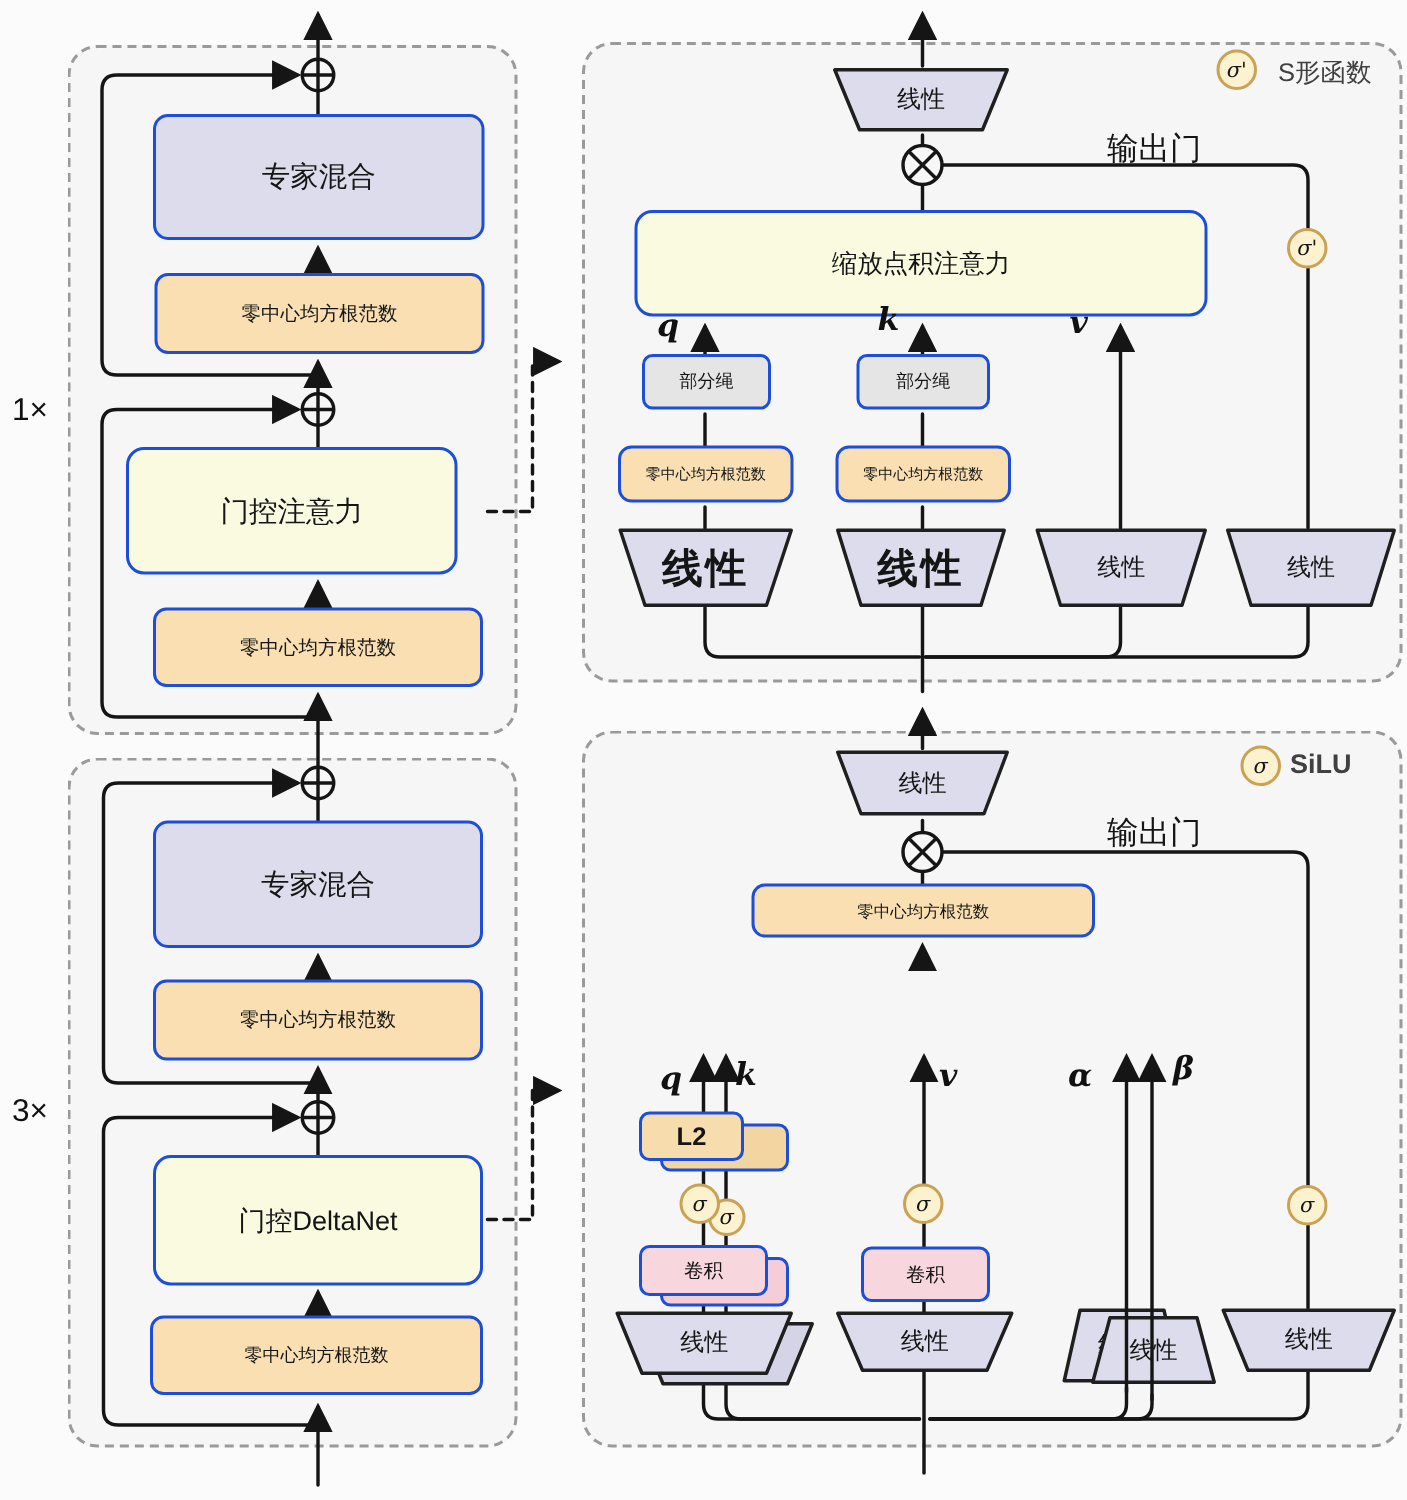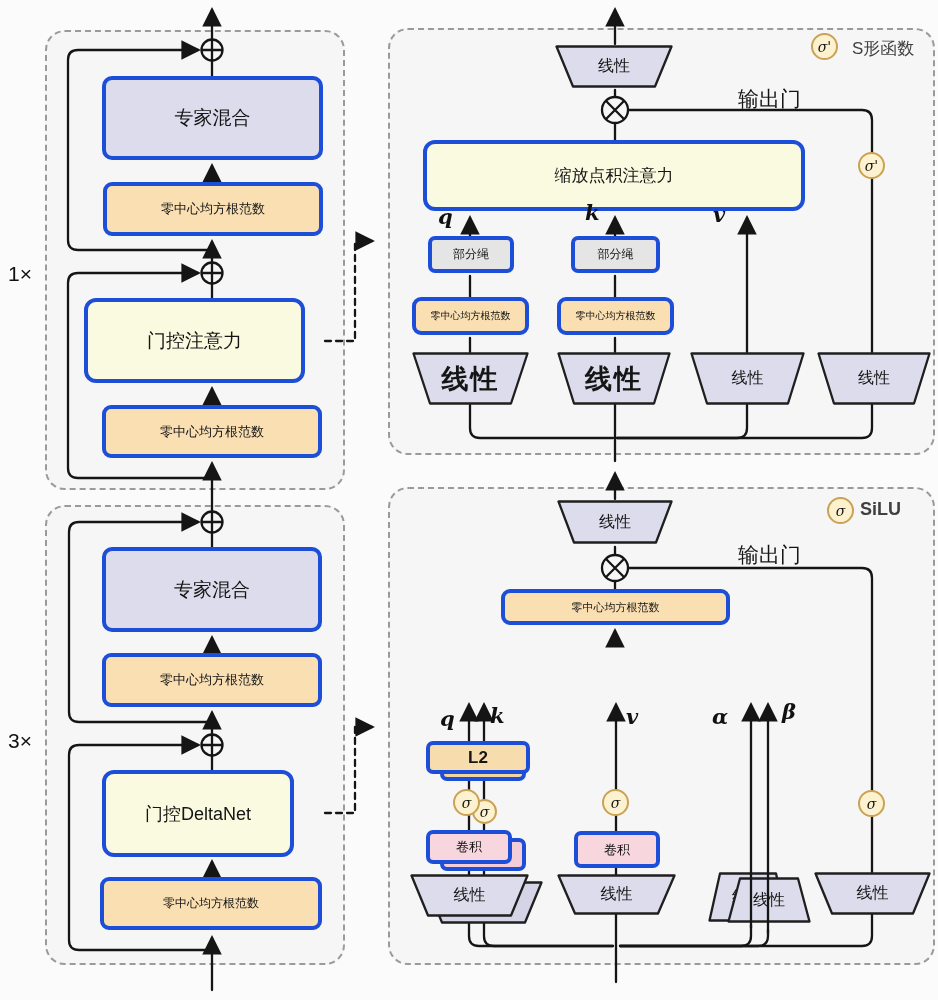--- a/index.html
+++ b/index.html
@@ -2,21 +2,21 @@
 <html><head>
 <meta charset="utf-8">
 <style>
   html,body{margin:0;padding:0;background:#fbfbfb;}
   #stage{position:relative;width:938px;height:1000px;background:#fbfbfb;overflow:hidden;
          font-family:"Liberation Sans",sans-serif;color:#151515;}
   .panel{position:absolute;background:#f6f6f6;border:2px dashed #9a9a9a;border-radius:20px;z-index:0;box-sizing:border-box;}
   svg.wires{position:absolute;left:0;top:0;z-index:1;pointer-events:none;}
   svg.wires-over{z-index:3;}
   svg.nodes-over{z-index:4;}
-  .box{position:absolute;z-index:2;border:4px solid #1d4ed8;border-radius:8px;box-sizing:border-box;
+  .box{position:absolute;z-index:2;border:2px solid #1d4ed8;border-radius:8px;box-sizing:border-box;
        display:flex;align-items:center;justify-content:center;text-align:center;background:#fff;}
   .moe{background:#dcdcec;border-radius:10px;font-size:19px;}
   .norm{background:#f9dfb2;font-size:13px;border-radius:9px;}
   .core{background:#f9fadf;border-radius:12px;font-size:19px;}
   .rope{background:#e5e5e5;font-size:12px;border-radius:7px;}
   .conv{background:#f8d6de;font-size:13px;border-radius:7px;}
   .conv.back{background:#f5cdd6;}
   .l2{background:#f7dcae;font-size:17px;font-weight:bold;border-radius:7px;}
   .l2.back{background:#f3d5a2;}
   .trap{position:absolute;z-index:2;display:flex;align-items:center;justify-content:center;text-align:center;}
@@ -118,21 +118,21 @@
   <div class="box norm" style="left:102px;top:405px;width:220px;height:53px;">
       <span>零中心均方根范数</span>
     </div>
 
   <div class="box moe" style="left:102px;top:547px;width:220px;height:85px;">
       <span>专家混合</span>
     </div>
   <div class="box norm" style="left:102px;top:653px;width:220px;height:54px;">
       <span>零中心均方根范数</span>
     </div>
-  <div class="box core fs18" style="left:102px;top:770px;width:192px;height:87px;">
+  <div class="box core fs18" style="left:102px;top:770px;width:220px;height:87px;">
       <span>门控DeltaNet</span>
     </div>
   <div class="box norm fs12" style="left:100px;top:877px;width:222px;height:53px;">
       <span>零中心均方根范数</span>
     </div>
 
   <div class="repeat" style="left:8px;top:262px;">1×</div>
   <div class="repeat" style="left:8px;top:729px;">3×</div>
 
   <div class="trap med" style="left:555px;top:45px;width:118px;height:43px;--fill:#dcdcec;">
@@ -198,21 +198,21 @@
       <svg width="116" height="44" style="position:absolute;left:0;top:0;">
         <polygon points="1.5,1.5 114.5,1.5 99,42.5 17,42.5" fill="#dcdcec" stroke="#1f1f1f" stroke-width="2.3" stroke-linejoin="round"></polygon>
       </svg>
       <span class="lbl">线性</span>
     </div>
   <div class="box norm fs11" style="left:501px;top:589px;width:229px;height:36px;">
       <span>零中心均方根范数</span>
     </div>
 
   <div class="box l2 back" style="left:440px;top:749px;width:86px;height:32px;"></div>
-  <div class="box l2" style="left:426px;top:741px;width:104px;height:33px;">
+  <div class="box l2" style="left:426px;top:741px;width:70px;height:33px;">
       <span>L2</span>
     </div>
 
   <div class="box conv back" style="left:440px;top:838px;width:86px;height:33px;"></div>
   <div class="box conv" style="left:426px;top:830px;width:86px;height:34px;">
       <span>卷积</span>
     </div>
   <div class="box conv" style="left:574px;top:831px;width:86px;height:37px;">
       <span>卷积</span>
     </div>

